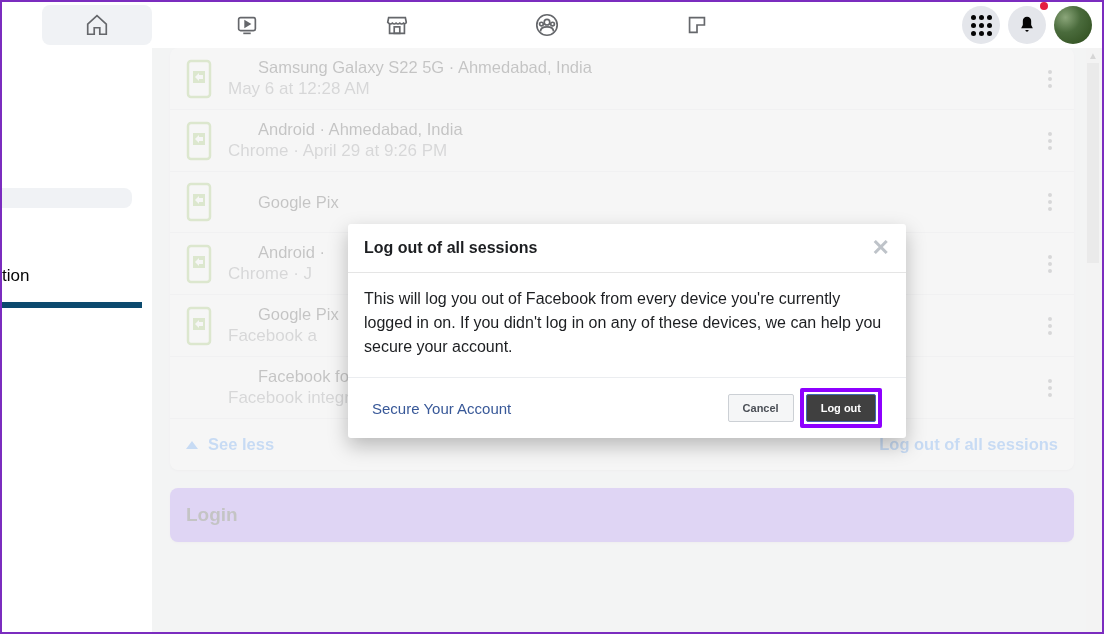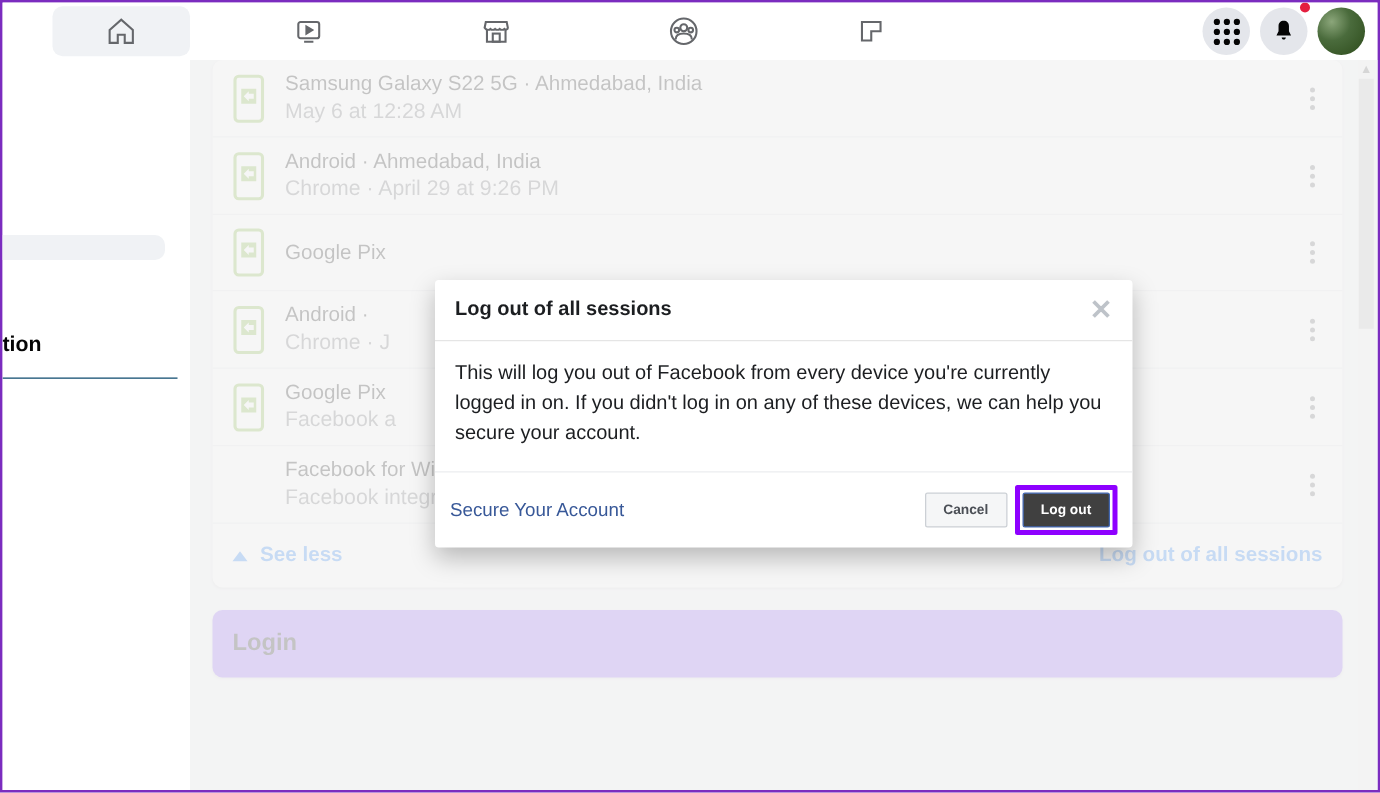--- a/index.html
+++ b/index.html
@@ -120,24 +120,24 @@
       border-radius: 0 8px 8px 0;
       padding: 10px 12px;
       margin-bottom: 50px;
       font-size: 14px;
       color: #050505;
       width: 130px;
     }
 
     .sidebar-heading {
       font-size: 17px;
-      font-weight: 700;
+      font-weight: 400;
       color: #050505;
       padding: 8px 0 16px 0;
-      border-bottom: 1px solid #0c4a6e;
+      border-bottom: 6px solid #0c4a6e;
       margin-right: 10px;
     }
 
     .content {
       flex: 1;
       background: #f0f2f5;
       padding: 0;
       overflow: hidden;
       position: relative;
     }
@@ -185,20 +185,21 @@
       height: 40px;
     }
 
     .session-text {
       flex: 1;
     }
 
     .session-title {
       font-size: 16.5px;
       color: #050505;
+      margin-left: 30px;
     }
 
     .session-sub {
       font-size: 17px;
       color: #65676b;
       margin-top: 2px;
     }
 
     .kebab {
       display: flex;
@@ -326,21 +327,21 @@
       padding: 14px 16px 18px 16px;
       font-size: 16px;
       color: #1c1e21;
       line-height: 1.5;
       border-bottom: 1px solid #ebedf0;
     }
 
     .modal-footer {
       display: flex;
       align-items: center;
-      padding: 10px 12px;
+      padding: 10px 24px;
       gap: 6px;
     }
 
     .secure-link {
       color: #385898;
       font-size: 15px;
       flex: 1;
     }
 
     .btn {

